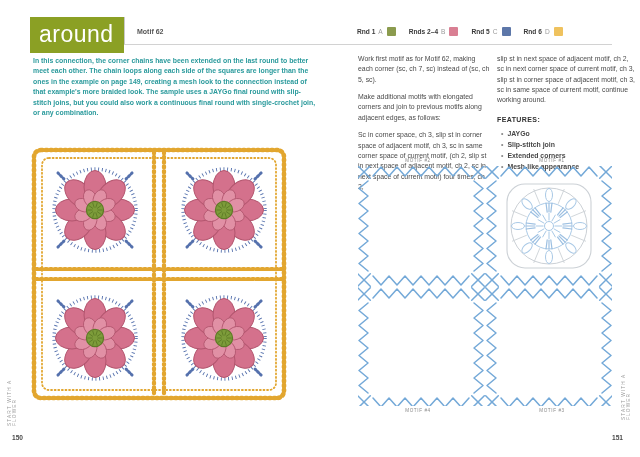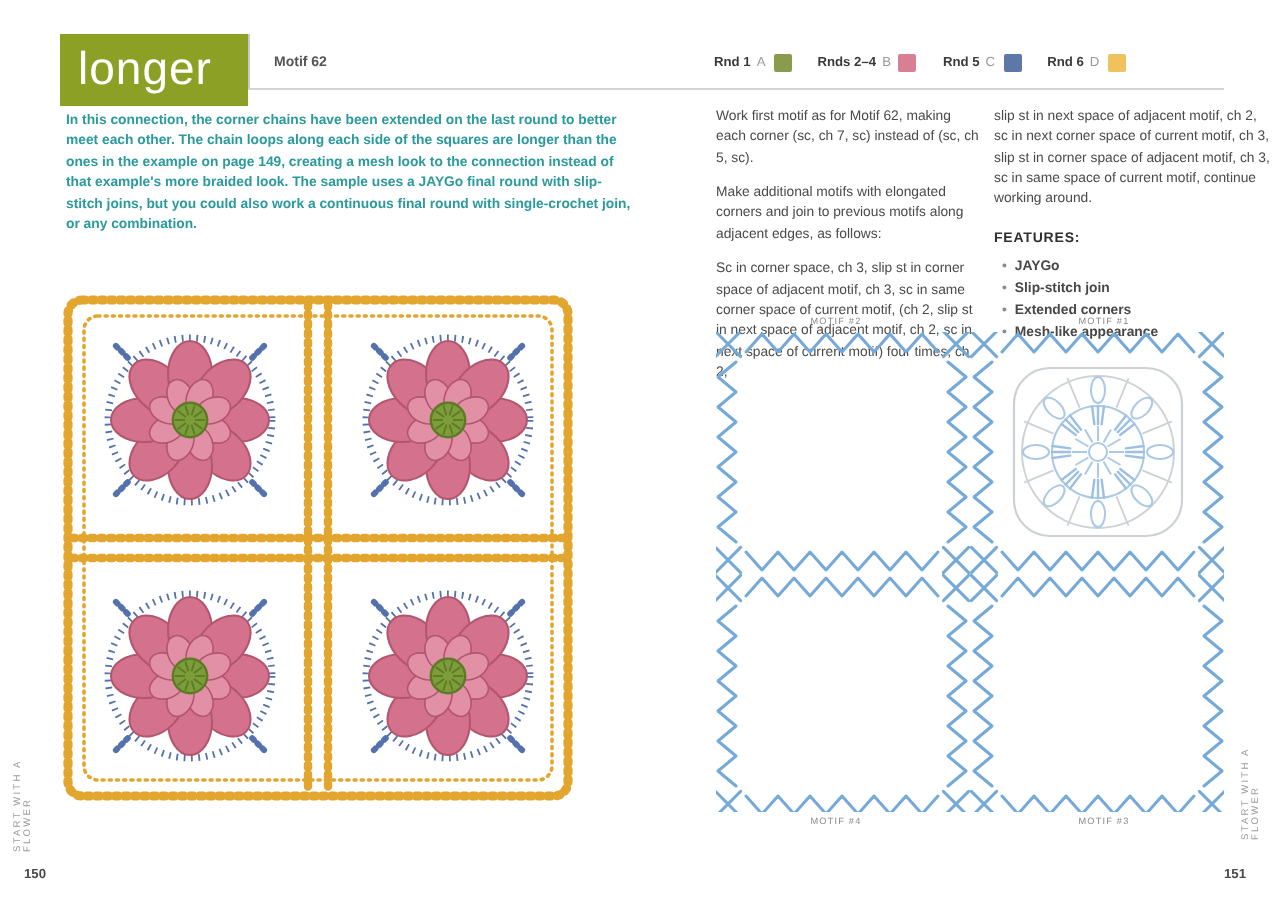--- a/index.html
+++ b/index.html
@@ -47,21 +47,21 @@
   .ml-tr{left:492px;top:158px;}
   .ml-bl{left:358px;top:408px;}
   .ml-br{left:492px;top:408px;}
 </style>
 </head>
 <body>
 
 <div class="spread">
 
   <div class="connect-box">
-    <span>longer</span>
+    <span>around</span>
   </div>
   <div class="header-vrule"></div>
   <div class="header-sub">Motif 62</div>
   <div class="header-rule"></div>
 
   <div class="legend">
     <div class="legend-item">
       <span class="legend-label">Rnd 1</span>
       <span class="legend-letter">A</span>
       <span class="swatch" style="background: rgb(139, 155, 78);"></span>

